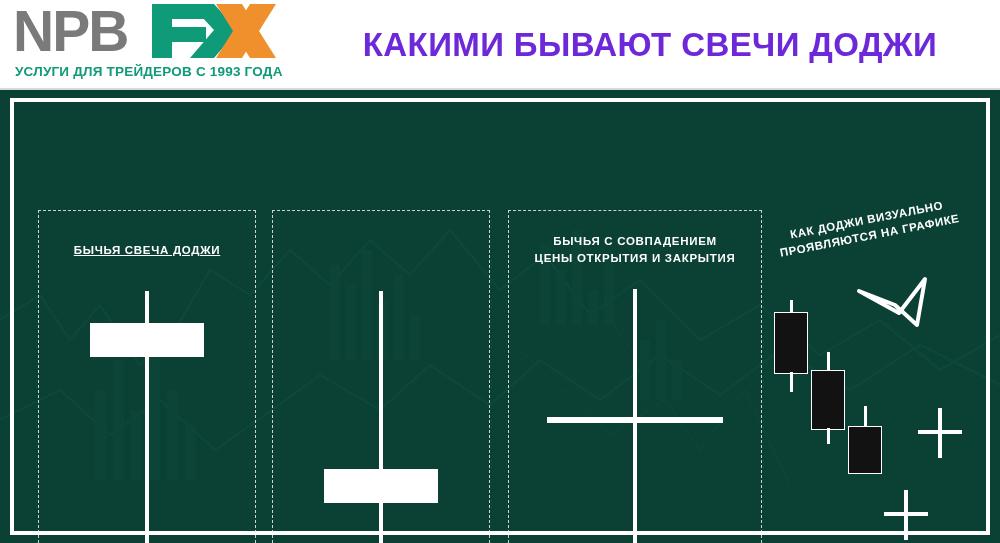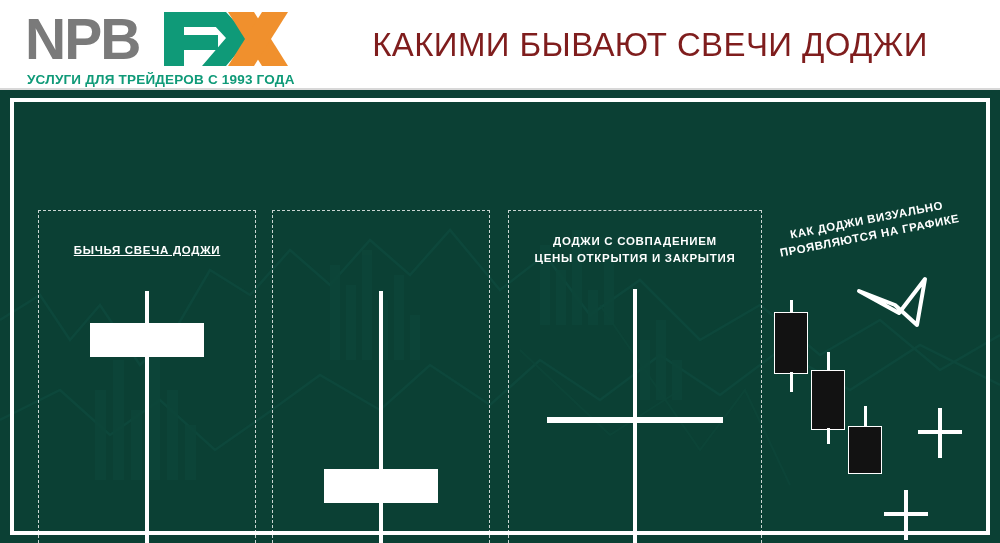--- a/index.html
+++ b/index.html
@@ -6,41 +6,41 @@
   body{
     width:1000px;height:543px;overflow:hidden;
     background:#ffffff;
     font-family:"Liberation Sans", sans-serif;
     -webkit-font-smoothing:antialiased;
   }
   #root{position:relative;width:1000px;height:543px;background:#ffffff;}
 
   
   .header{position:absolute;left:0;top:0;width:1000px;height:90px;background:#ffffff;}
-  .logo-wrap{position:absolute;left:10px;top:12px;width:280px;height:82px;margin-left:12px;}
+  .logo-wrap{position:absolute;left:10px;top:4px;width:280px;height:82px;}
   .logo-row{position:relative;height:58px;width:275px;}
   .logo-npb{
     position:absolute;left:3px;top:-2px;
     font-size:57px;font-weight:bold;letter-spacing:-2px;
     color:#7a7a7a;font-family:"Liberation Sans", sans-serif;
     line-height:58px;
   }
   .logo-fx{
     position:absolute;left:140px;top:-2px;width:130px;height:58px;
   }
   .logo-tagline{
     position:absolute;left:5px;top:60px;
     font-size:13.5px;font-weight:bold;letter-spacing:.2px;
     color:#0f9a78;white-space:nowrap;
   }
   .header-title{
     position:absolute;left:300px;top:0;width:700px;height:90px;
     display:flex;align-items:center;justify-content:center;
-    font-size:33px;font-weight:normal;letter-spacing:.4px;
-    color:#7f1d1d;text-align:center;
+    font-size:33px;font-weight:bold;letter-spacing:.4px;
+    color:#6d28d9;text-align:center;
   }
   .header-rule{position:absolute;left:0;top:88px;width:1000px;height:2px;background:#d8d8d8;}
 
   
   .stage{
     position:absolute;left:0;top:90px;width:1000px;height:453px;
     background:#0b4034;overflow:hidden;
   }
   .bg-texture{
     position:absolute;left:0;top:0;width:1000px;height:453px;
@@ -168,21 +168,21 @@
 
     <div class="panel" id="panel-2">
       <div class="doji" style="left:50%;margin-left:-2px;top:0;width:4px;height:100%;">
         <div class="wick" style="left:0;top:80px;height:268px;"></div>
         <div class="body" style="left:-55px;width:114px;top:258px;height:34px;"></div>
       </div>
     </div>
 
     <div class="panel" id="panel-3">
       <div class="panel-label">
-        <span>ДОДЖИ С СОВПАДЕНИЕМ</span><br>
+        <span>БЫЧЬЯ С СОВПАДЕНИЕМ</span><br>
         <span>ЦЕНЫ ОТКРЫТИЯ И ЗАКРЫТИЯ</span>
       </div>
       <div class="doji" style="left:50%;margin-left:-2px;top:0;width:4px;height:100%;">
         <div class="wick" style="left:0;top:78px;height:272px;"></div>
         <div class="body" style="left:-86px;width:176px;top:206px;height:6px;"></div>
       </div>
     </div>
 
     <div class="callout">
       <div class="callout-text">КАК ДОДЖИ ВИЗУАЛЬНО</div>

